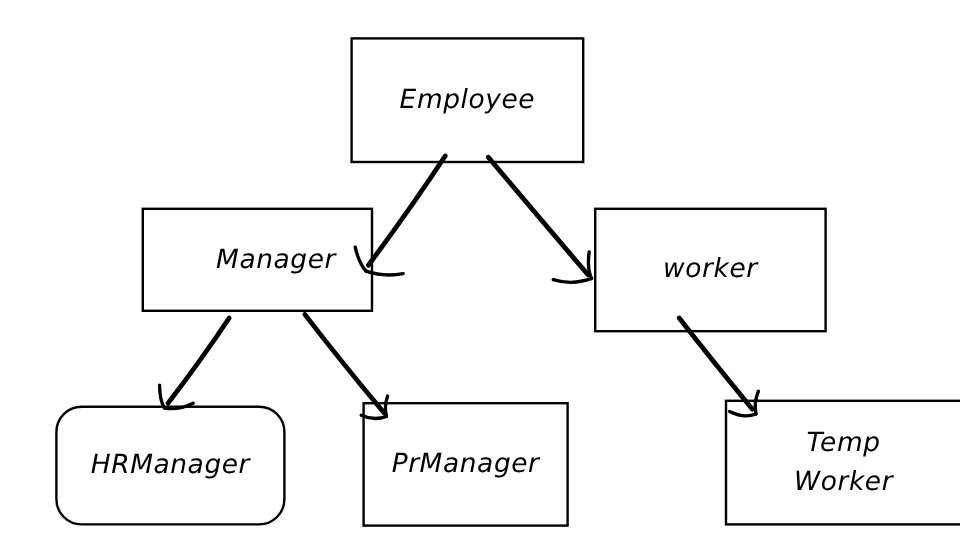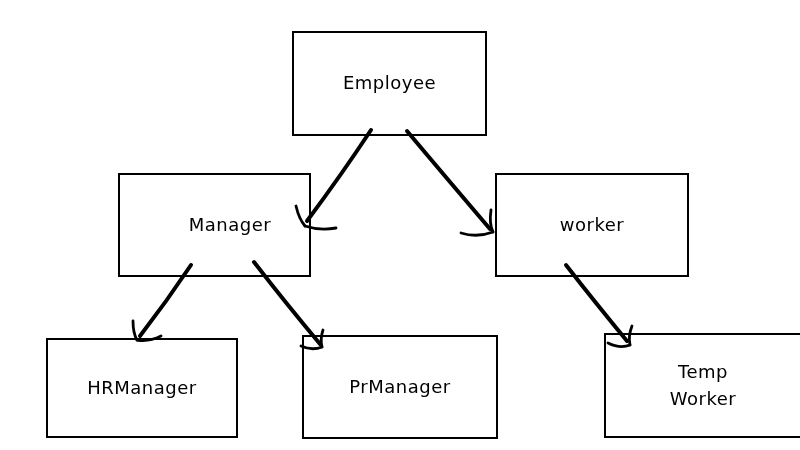--- a/index.html
+++ b/index.html
@@ -17,31 +17,32 @@
   }
   .node {
     position: absolute;
     background: #ffffff;
     border: 2px solid #000000;
     display: flex;
     flex-direction: column;
     align-items: center;
     justify-content: center;
     color: #000000;
-    font-size: 18px;
+    font-size: 22px;
     letter-spacing: 0.5px;
     line-height: 1.45;
     box-sizing: border-box;
     text-align: center;
+    font-style: italic;
   }
   #node-employee  { left: 292px; top: 31px;  width: 195px; height: 105px; }
-  #node-manager   { left: 118px; top: 173px; width: 193px; height: 104px; padding-left: 31px; }
+  #node-manager   { left: 118px; top: 173px; width: 193px; height: 87px; padding-left: 31px; }
   #node-worker    { left: 495px; top: 173px; width: 194px; height: 104px; }
-  #node-hrmanager { left: 46px;  top: 338px; width: 192px; height: 100px; }
-  #node-prmanager { left: 302px; top: 335px; width: 196px; height: 104px; }
+  #node-hrmanager { left: 46px;  top: 338px; width: 192px; height: 100px; border-radius: 22px; }
+  #node-prmanager { left: 302px; top: 335px; width: 172px; height: 104px; }
   #node-tempworker{ left: 592px; top: 333px; width: 198px; height: 105px; margin-left: 12px; }
   #arrow-layer {
     position: absolute;
     left: 0;
     top: 0;
     pointer-events: none;
   }
   #arrow-layer path {
     fill: none;
     stroke: #000000;

